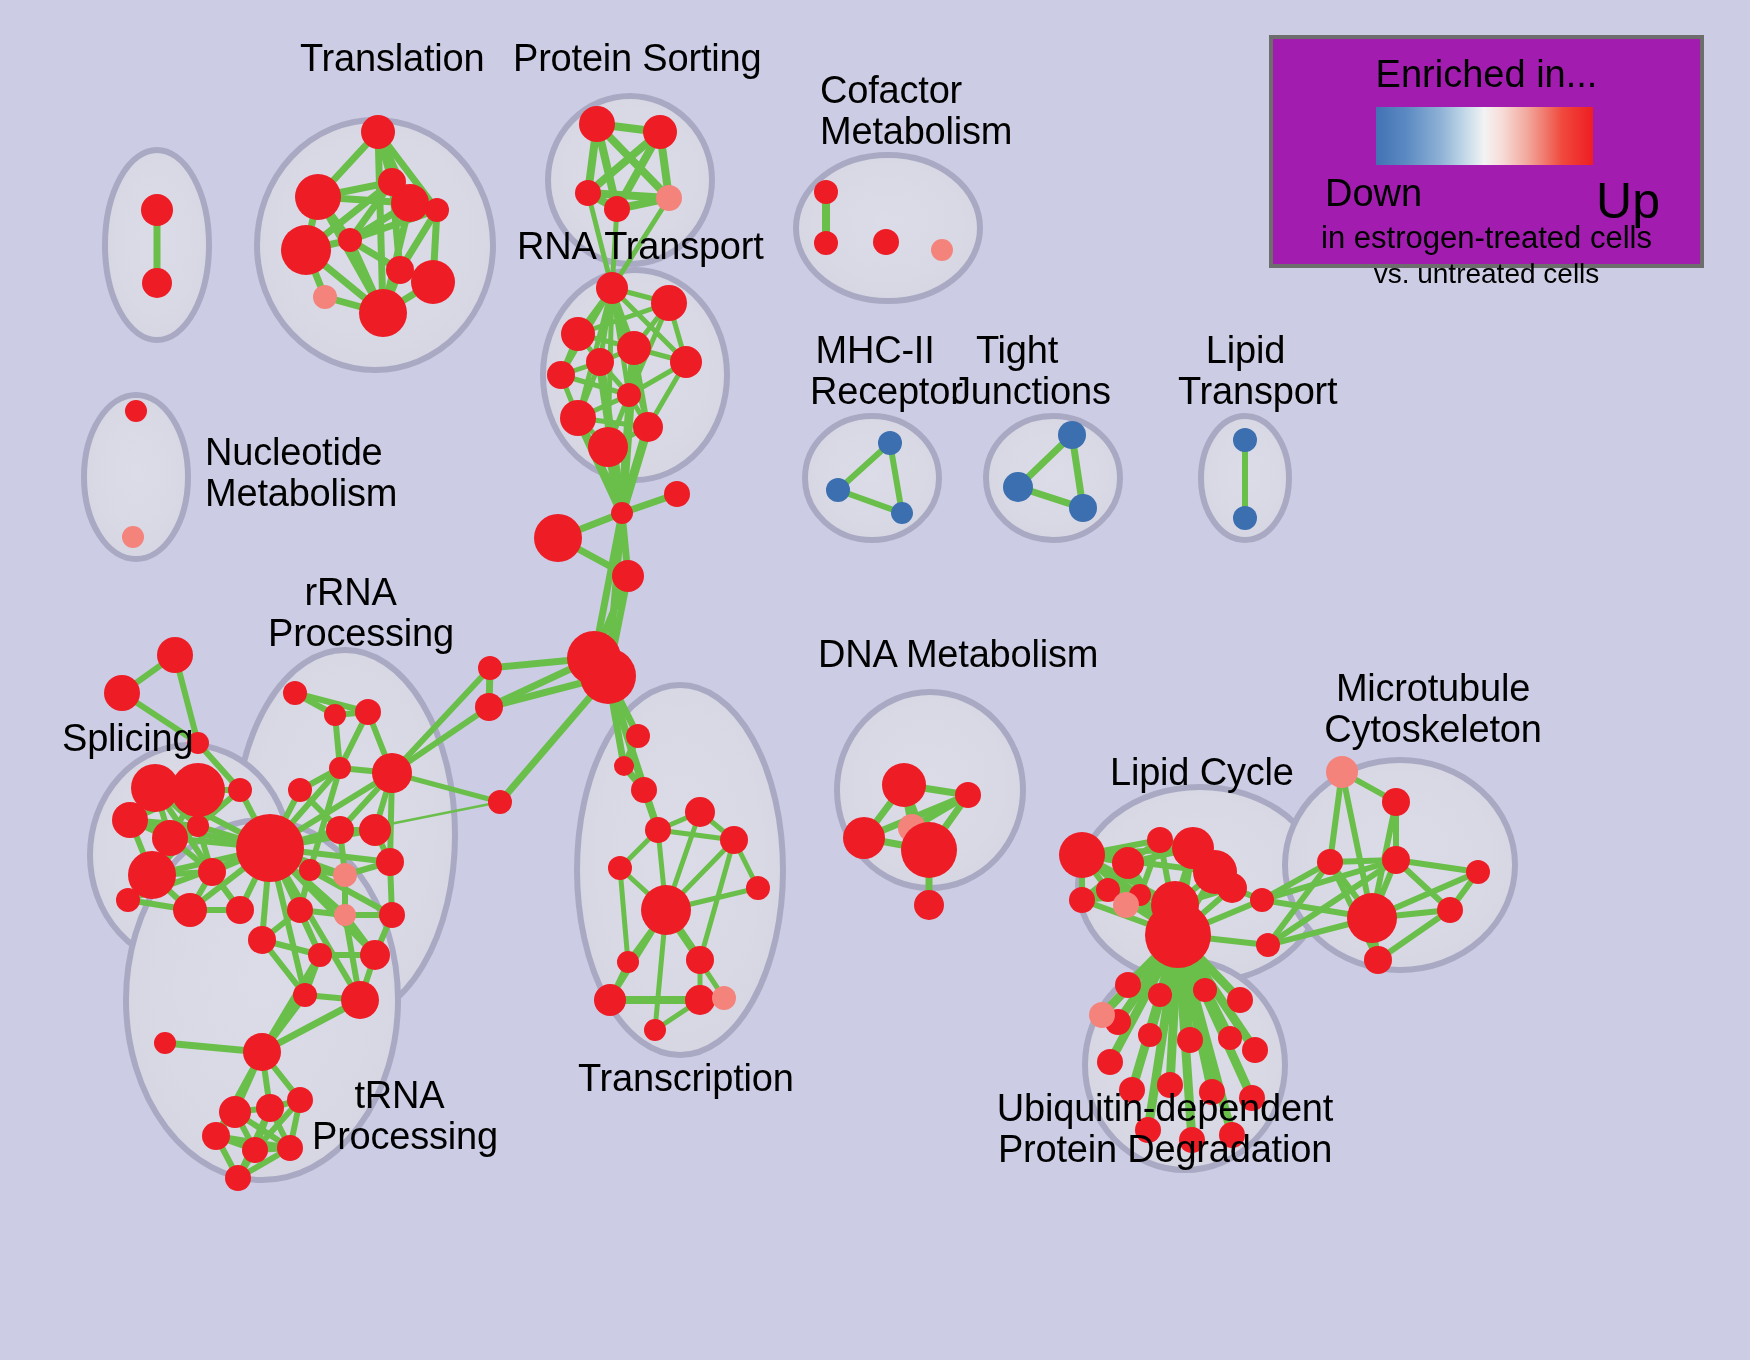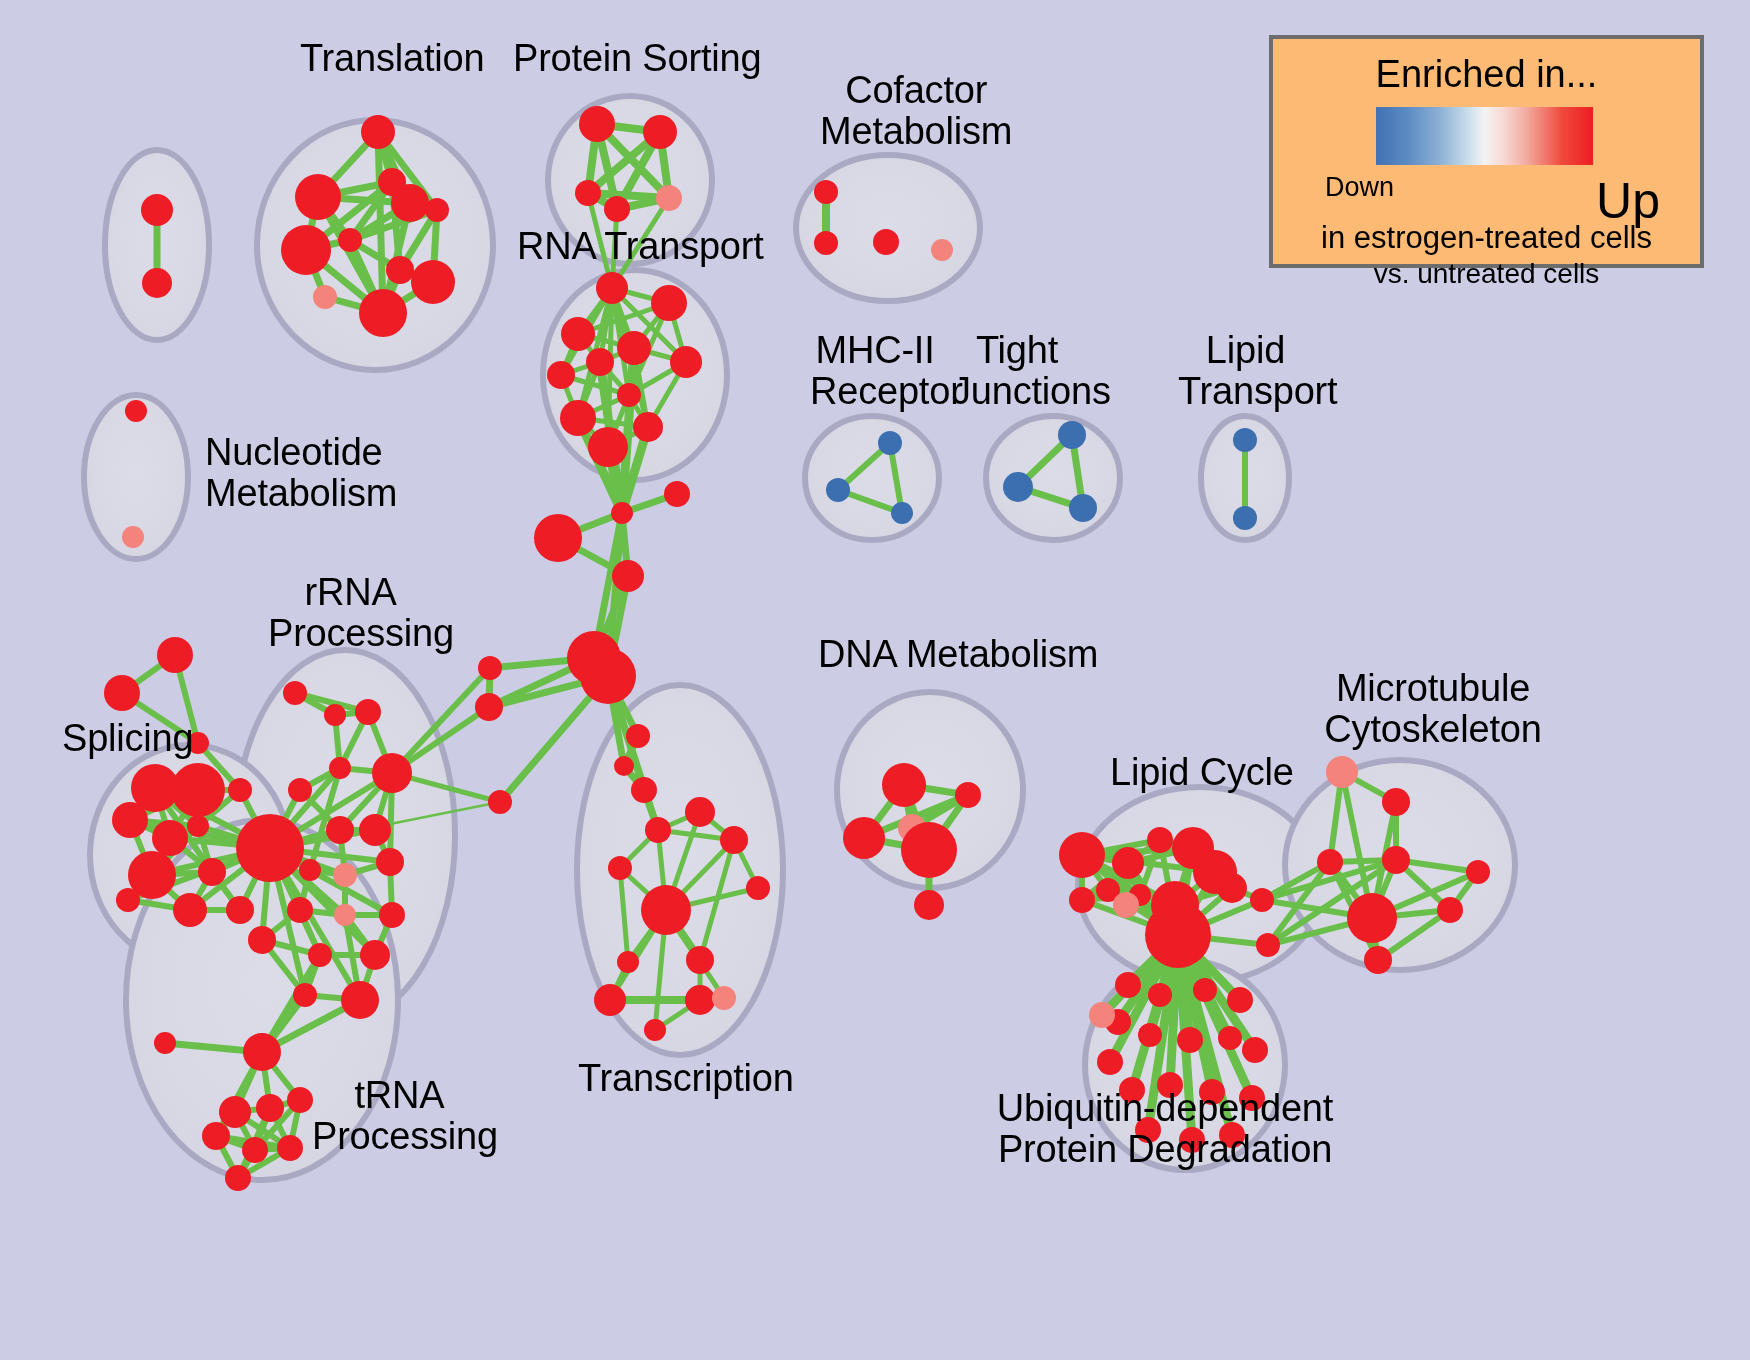--- a/index.html
+++ b/index.html
@@ -19,35 +19,35 @@
     line-height:1.08;
     letter-spacing:-0.2px;
     white-space:pre;
     text-align:center;
     pointer-events:none;
   }
   #legend{
     position:absolute;
     left:1269px;top:35px;
     width:435px;height:233px;
-    background:#fdba74;
+    background:#a21caf;
     border:4px solid #6d6d6d;
     box-sizing:border-box;
   }
   #legend .ltitle{
     position:absolute;left:0;right:0;top:14px;
     text-align:center;font-size:38px;color:#000;
   }
   #legend .bar{
     position:absolute;left:103px;top:68px;width:217px;height:58px;
     background:linear-gradient(to right,
       #4272b4 0%, #5b8ac2 14%, #8fb2d6 30%, #c8dcea 42%,
       #f3f3f3 50%, #f7dcd8 58%, #f2a79c 70%, #f0483c 86%, #ee1d22 100%);
   }
-  #legend .down{position:absolute;left:52px;top:133px;font-size:27px;color:#000;}
+  #legend .down{position:absolute;left:52px;top:133px;font-size:38px;color:#000;}
   #legend .up{position:absolute;right:40px;top:133px;font-size:50px;color:#000;}
   #legend .sub1{position:absolute;left:0;right:0;top:181px;text-align:center;font-size:31px;color:#000;}
   #legend .sub2{position:absolute;left:0;right:0;top:219px;text-align:center;font-size:28px;color:#000;}
 </style>
 </head>
 <body>
 
 <div id="stage">
 
   <svg id="net" viewBox="0 0 1750 1360">
@@ -662,21 +662,21 @@
       <circle cx="1252" cy="1098" r="13" fill="#ee1c25"></circle>
       <circle cx="1148" cy="1130" r="13" fill="#ee1c25"></circle>
       <circle cx="1192" cy="1140" r="13" fill="#ee1c25"></circle>
       <circle cx="1232" cy="1135" r="13" fill="#ee1c25"></circle>
       <circle cx="1102" cy="1015" r="13" fill="#f4837c"></circle>
     </g>
   </svg>
 
   <div class="clabel" style="left:300px;top:38px;">Translation</div>
   <div class="clabel" style="left:513px;top:38px;">Protein Sorting</div>
-  <div class="clabel" style="left:820px;top:70px;text-align:center;">Cofactor
+  <div class="clabel" style="left:820px;top:70px;text-align:left;">Cofactor
 Metabolism</div>
   <div class="clabel" style="left:517px;top:226px;">RNA Transport</div>
   <div class="clabel" style="left:205px;top:432px;text-align:left;">Nucleotide
 Metabolism</div>
   <div class="clabel" style="left:810px;top:330px;text-align:center;width:130px;">MHC-II
 Receptor</div>
   <div class="clabel" style="left:952px;top:330px;text-align:center;width:130px;">Tight
 Junctions</div>
   <div class="clabel" style="left:1178px;top:330px;text-align:center;width:135px;">Lipid
 Transport</div>

